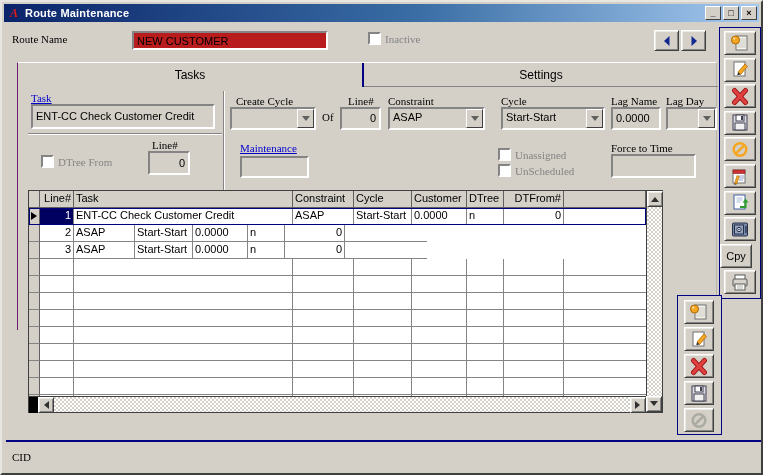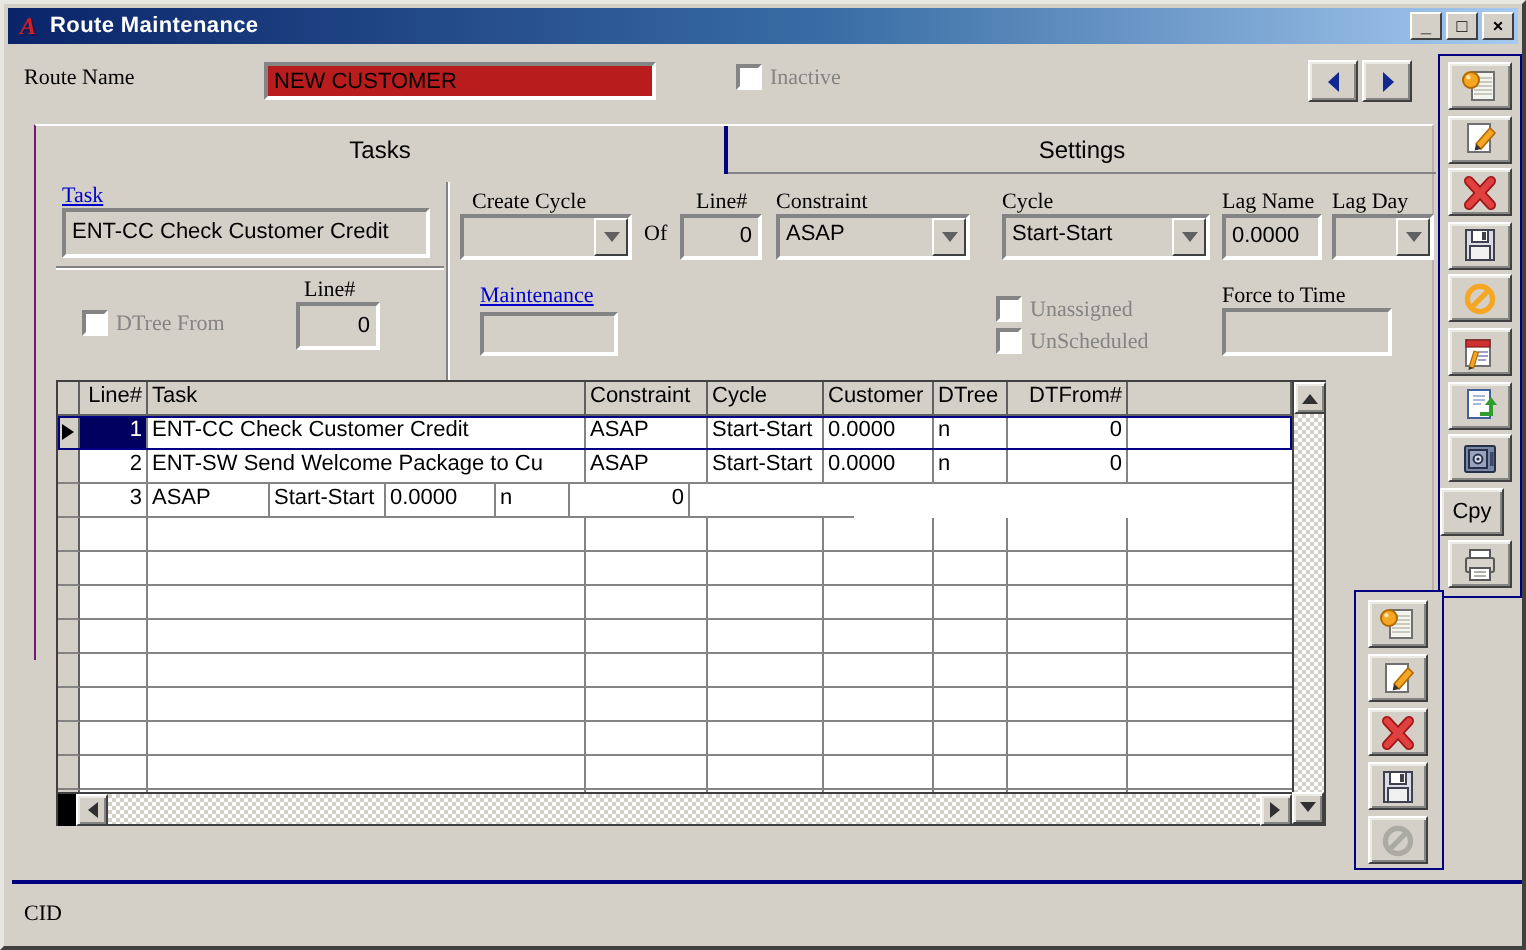--- a/index.html
+++ b/index.html
@@ -288,21 +288,20 @@
             <div class="gcell c3">ASAP</div>
             <div class="gcell c4">Start-Start</div>
             <div class="gcell c5">0.0000</div>
             <div class="gcell c6">n</div>
             <div class="gcell c7 num">0</div>
             <div class="gcell c8"></div>
           </div>
           <div class="grow">
             <div class="gcell c0"></div>
             <div class="gcell c1 num">2</div>
-            <div class="gcell c2">ENT-SW Send Welcome Package to Cu</div>
             <div class="gcell c3">ASAP</div>
             <div class="gcell c4">Start-Start</div>
             <div class="gcell c5">0.0000</div>
             <div class="gcell c6">n</div>
             <div class="gcell c7 num">0</div>
             <div class="gcell c8"></div>
           </div>
           <div class="grow">
             <div class="gcell c0"></div>
             <div class="gcell c1 num">3</div>

